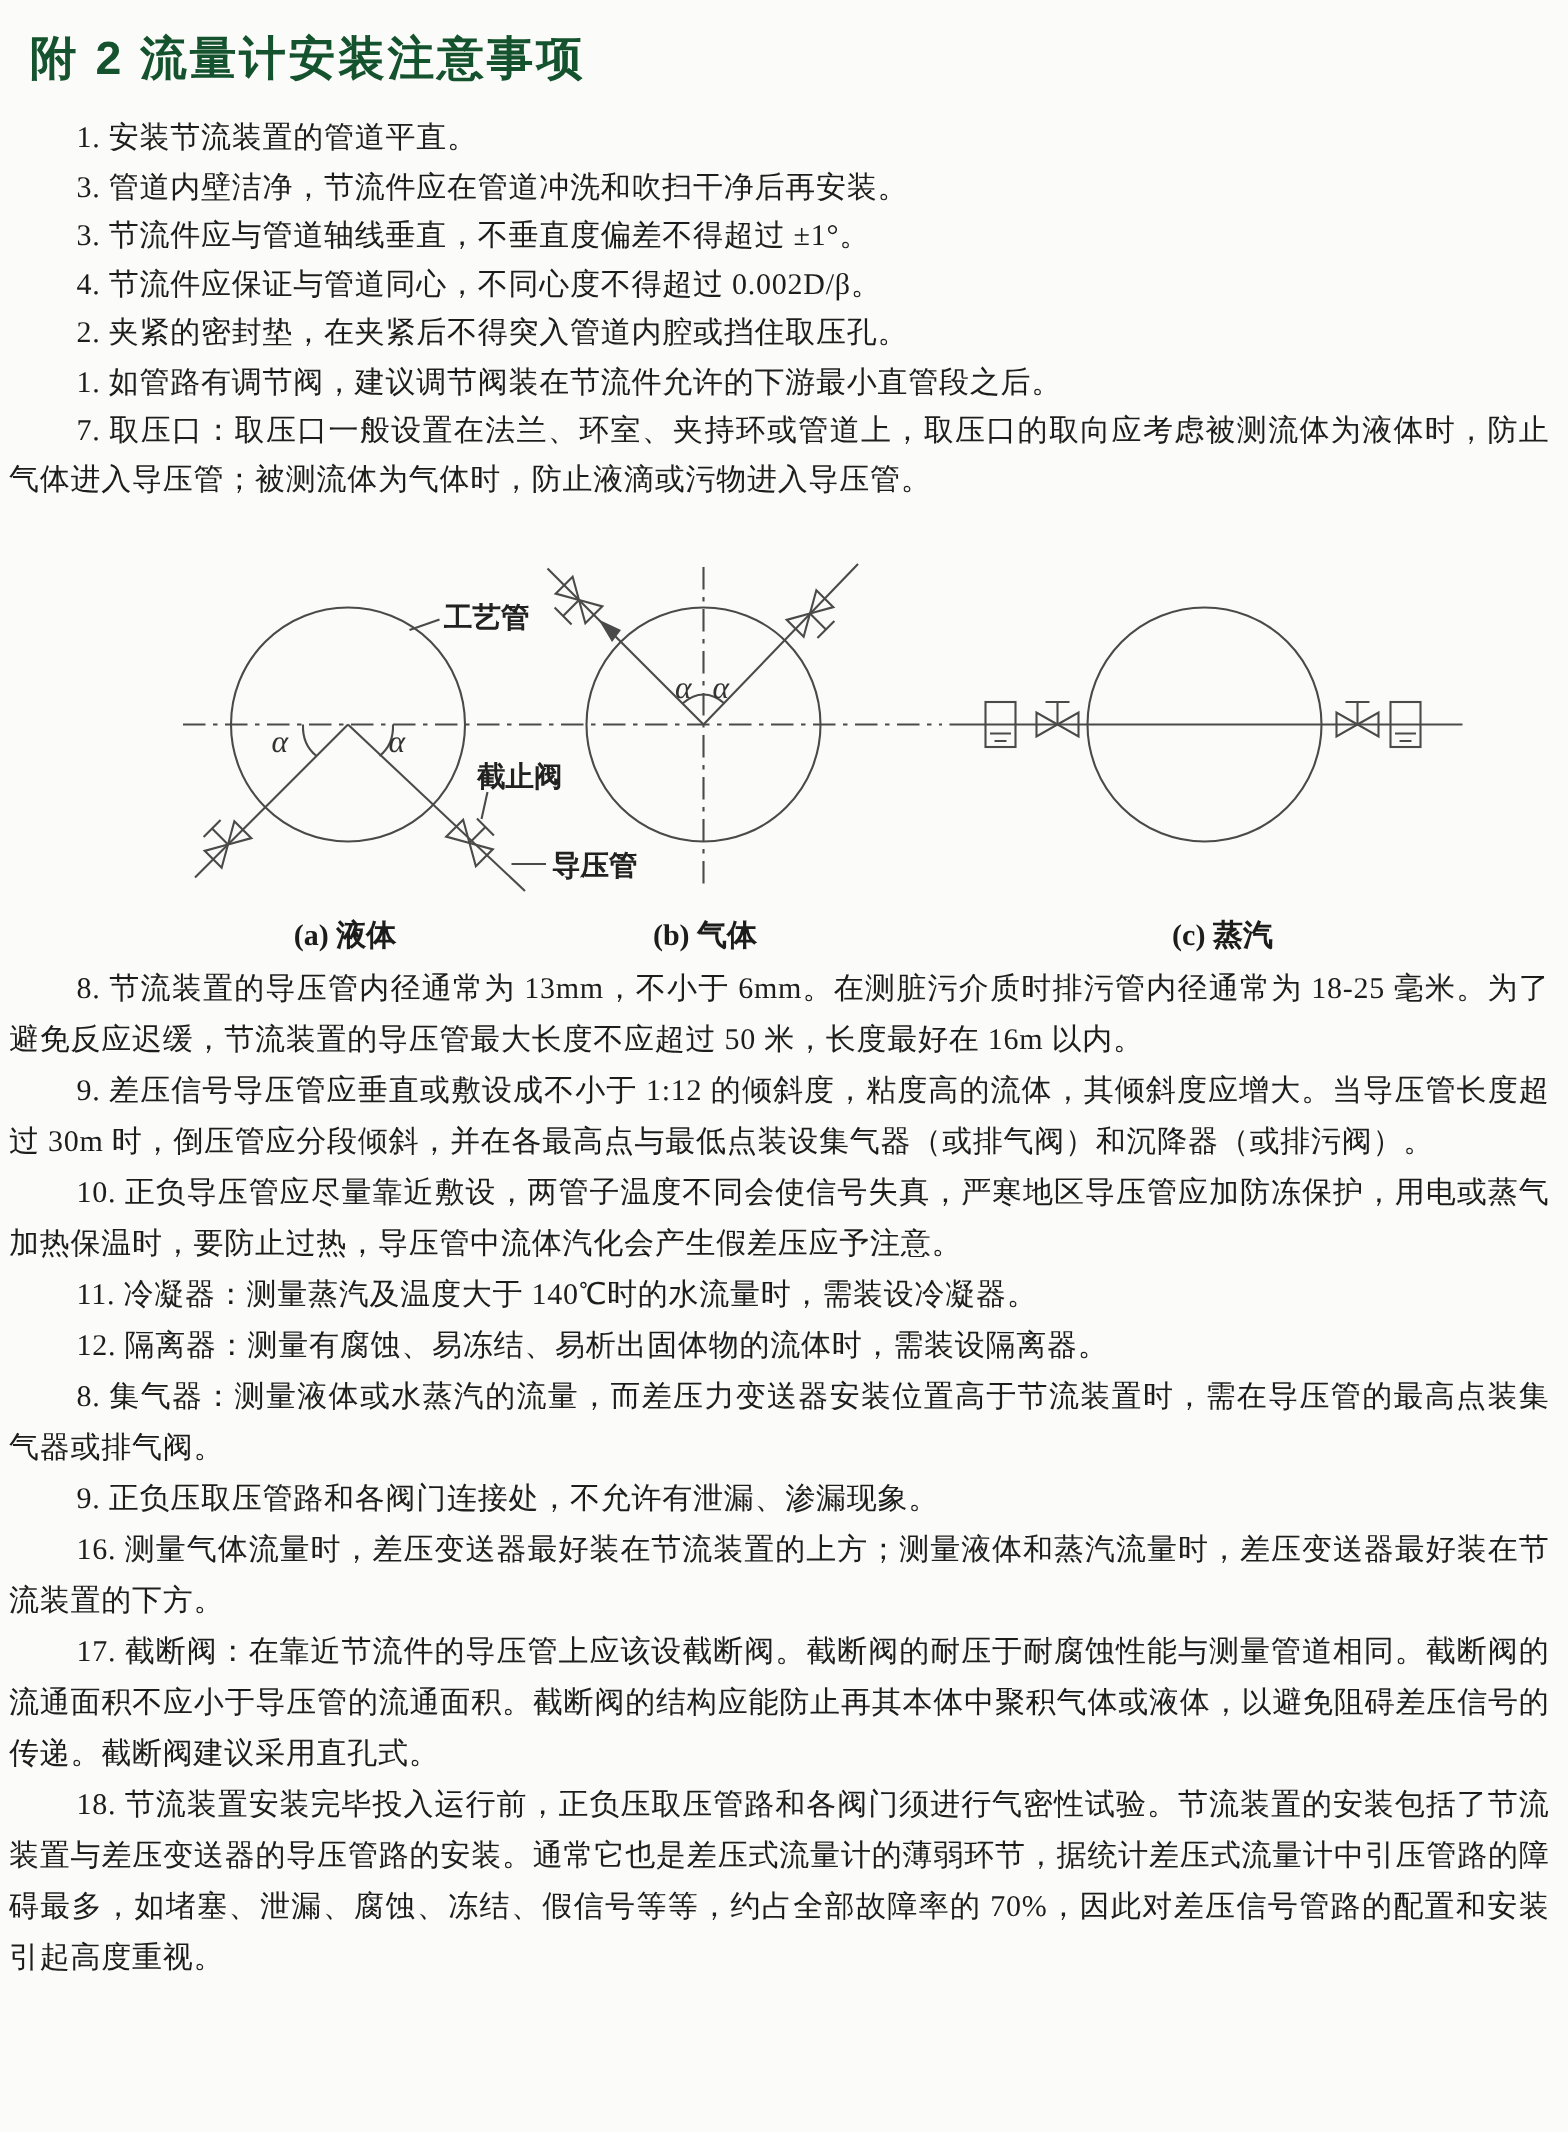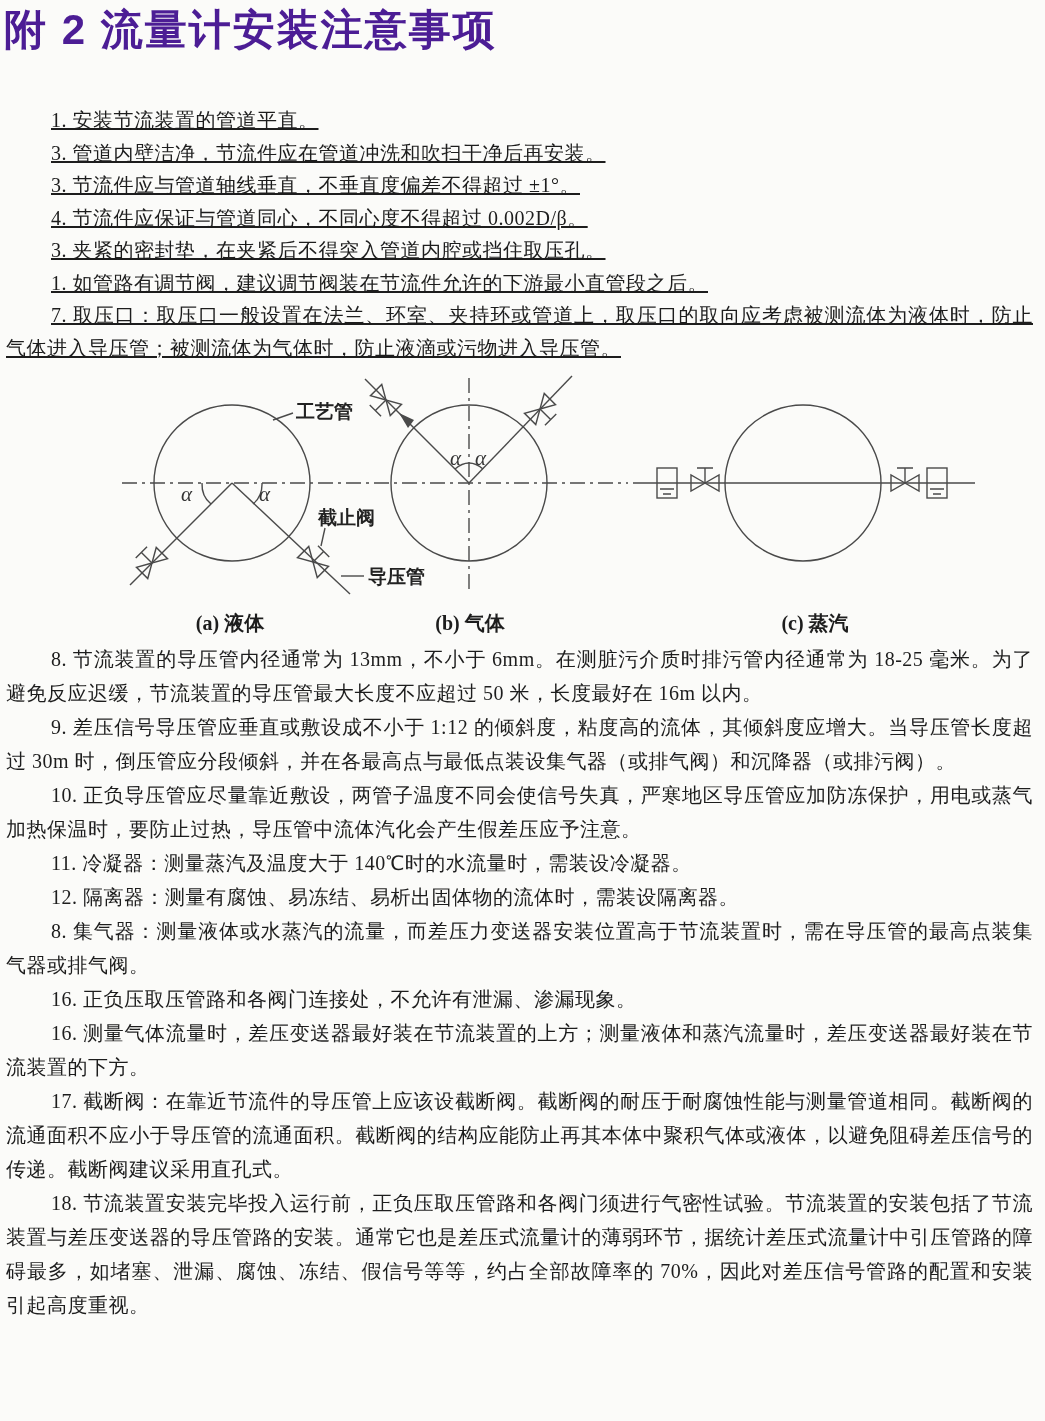--- a/index.html
+++ b/index.html
@@ -7,38 +7,38 @@
     width: 1045px; height: 1421px;
     background: #fbfbf9;
     color: #1d1d1d;
     font-family: "Liberation Serif", serif;
     overflow: hidden;
     position: relative;
   }
   .page { position: absolute; inset: 0; }
   .title {
     position: absolute; top: 2px; left: 4px;
-    margin: 0;
+    margin: 16px;
     font-family: "Liberation Sans", sans-serif;
     font-weight: bold;
-    font-size: 42px;
+    font-size: 31px;
     letter-spacing: 2px;
-    color: #4c1d95;
+    color: #14532d;
   }
   .sec {
     position: absolute; left: 6px; right: 12px;
     text-align: justify;
   }
   .sec p {
     margin: 0;
     font-size: 20px;
     text-indent: 45px;
     letter-spacing: 0.5px;
   }
-  .sec1 { top: 104px; text-decoration: underline; }
+  .sec1 { top: 76px; }
   .sec1 p { line-height: 32.5px; }
   .sec2 { top: 642px; }
   .sec2 p { line-height: 34px; }
   .figure {
     position: absolute; top: 362px; left: 0;
     width: 1045px; height: 295px;
   }
   .fig-stroke { stroke: #4a4a4a; stroke-width: 1.4; fill: none; }
   .fig-dashdot { stroke-dasharray: 15 5 3 5; }
   .fig-label {
@@ -60,21 +60,21 @@
 
 <div class="page">
 
   <h1 class="title">附 2 流量计安装注意事项</h1>
 
   <div class="sec sec1">
     <p>1. 安装节流装置的管道平直。</p>
     <p>3. 管道内壁洁净，节流件应在管道冲洗和吹扫干净后再安装。</p>
     <p>3. 节流件应与管道轴线垂直，不垂直度偏差不得超过 ±1°。</p>
     <p>4. 节流件应保证与管道同心，不同心度不得超过 0.002D/β。</p>
-    <p>3. 夹紧的密封垫，在夹紧后不得突入管道内腔或挡住取压孔。</p>
+    <p>2. 夹紧的密封垫，在夹紧后不得突入管道内腔或挡住取压孔。</p>
     <p>1. 如管路有调节阀，建议调节阀装在节流件允许的下游最小直管段之后。</p>
     <p>7. 取压口：取压口一般设置在法兰、环室、夹持环或管道上，取压口的取向应考虑被测流体为液体时，防止气体进入导压管；被测流体为气体时，防止液滴或污物进入导压管。</p>
   </div>
 
   <svg class="figure" viewBox="0 0 1045 295" xmlns="http://www.w3.org/2000/svg">
     <defs>
       <g id="valve-sym">
         <path d="M0,0 L-14,-8 L-14,8 Z" fill="none"></path>
         <path d="M0,0 L14,-8 L14,8 Z" fill="none"></path>
         <path d="M0,0 L0,-15 M-8,-15 L8,-15" fill="none"></path>
@@ -131,19 +131,19 @@
     </g>
   </svg>
 
   <div class="sec sec2">
     <p>8. 节流装置的导压管内径通常为 13mm，不小于 6mm。在测脏污介质时排污管内径通常为 18-25 毫米。为了避免反应迟缓，节流装置的导压管最大长度不应超过 50 米，长度最好在 16m 以内。</p>
     <p>9. 差压信号导压管应垂直或敷设成不小于 1:12 的倾斜度，粘度高的流体，其倾斜度应增大。当导压管长度超过 30m 时，倒压管应分段倾斜，并在各最高点与最低点装设集气器（或排气阀）和沉降器（或排污阀）。</p>
     <p>10. 正负导压管应尽量靠近敷设，两管子温度不同会使信号失真，严寒地区导压管应加防冻保护，用电或蒸气加热保温时，要防止过热，导压管中流体汽化会产生假差压应予注意。</p>
     <p>11. 冷凝器：测量蒸汽及温度大于 140℃时的水流量时，需装设冷凝器。</p>
     <p>12. 隔离器：测量有腐蚀、易冻结、易析出固体物的流体时，需装设隔离器。</p>
     <p>8. 集气器：测量液体或水蒸汽的流量，而差压力变送器安装位置高于节流装置时，需在导压管的最高点装集气器或排气阀。</p>
-    <p>16. 正负压取压管路和各阀门连接处，不允许有泄漏、渗漏现象。</p>
+    <p>9. 正负压取压管路和各阀门连接处，不允许有泄漏、渗漏现象。</p>
     <p>16. 测量气体流量时，差压变送器最好装在节流装置的上方；测量液体和蒸汽流量时，差压变送器最好装在节流装置的下方。</p>
     <p>17. 截断阀：在靠近节流件的导压管上应该设截断阀。截断阀的耐压于耐腐蚀性能与测量管道相同。截断阀的流通面积不应小于导压管的流通面积。截断阀的结构应能防止再其本体中聚积气体或液体，以避免阻碍差压信号的传递。截断阀建议采用直孔式。</p>
     <p>18. 节流装置安装完毕投入运行前，正负压取压管路和各阀门须进行气密性试验。节流装置的安装包括了节流装置与差压变送器的导压管路的安装。通常它也是差压式流量计的薄弱环节，据统计差压式流量计中引压管路的障碍最多，如堵塞、泄漏、腐蚀、冻结、假信号等等，约占全部故障率的 70%，因此对差压信号管路的配置和安装引起高度重视。</p>
   </div>
 
 </div>
 
 </body></html>

